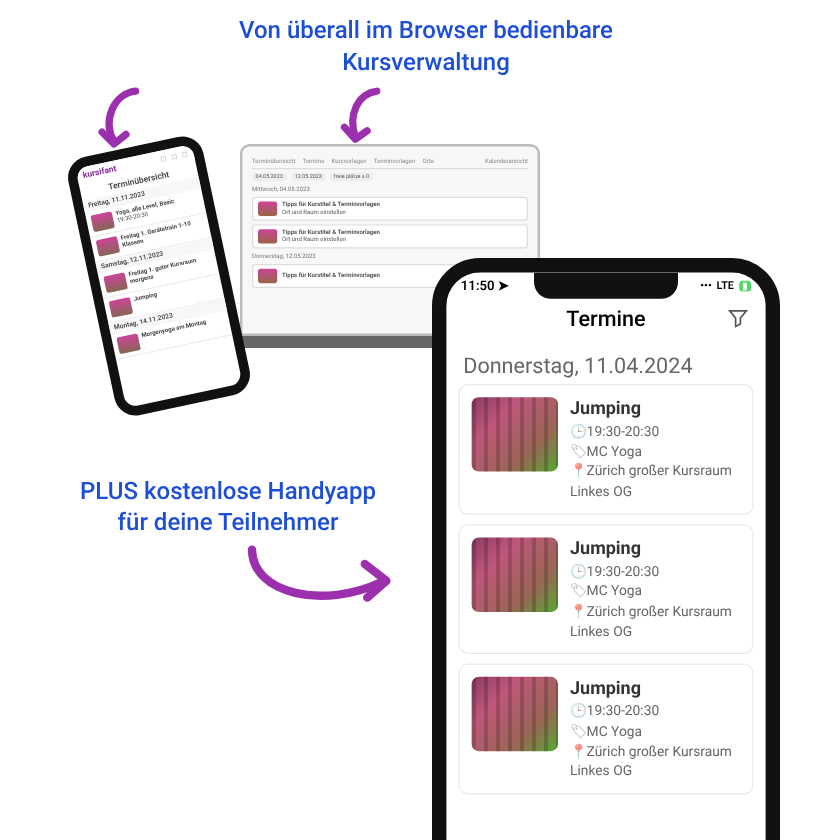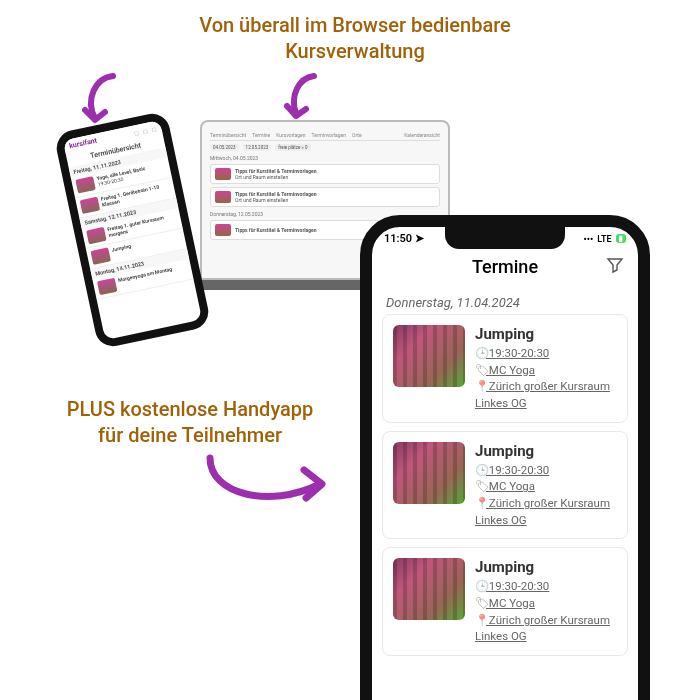--- a/index.html
+++ b/index.html
@@ -1,18 +1,18 @@
 <!DOCTYPE html>
 <html><head>
 <meta charset="utf-8">
 <style>
   * { box-sizing: border-box; margin: 0; padding: 0; }
   body { font-family: -apple-system, "Segoe UI", Roboto, sans-serif; width: 700px; height: 700px; position: relative; background: #fff; overflow: hidden; }
 
-  .headline { position: absolute; text-align: center; font-size: 20px; font-weight: 500; color: #a16207; line-height: 1.3; }
+  .headline { position: absolute; text-align: center; font-size: 20px; font-weight: 500; color: #1d4ed8; line-height: 1.3; }
   #headline-top { top: 12px; left: 195px; width: 320px; }
   #headline-left { top: 396px; left: 55px; width: 270px; }
 
   
   .arrow { position: absolute; }
   #arrow1 { top: 70px; left: 75px; width: 50px; height: 60px; }
   #arrow2 { top: 70px; left: 280px; width: 45px; height: 55px; }
   #arrow3 { top: 440px; left: 200px; width: 135px; height: 80px; }
 
   
@@ -42,26 +42,26 @@
   .phone-big { position: absolute; top: 215px; left: 360px; width: 290px; height: 560px; background: #fff; border: 12px solid #111; border-radius: 40px; overflow: hidden; }
   .notch { position: absolute; top: 0; left: 50%; transform: translateX(-50%); width: 120px; height: 22px; background: #111; border-radius: 0 0 14px 14px; z-index: 5; }
   .status { display: flex; justify-content: space-between; padding: 5px 12px; font-size: 11px; font-weight: 600; align-items: center; }
   .status .right { display: flex; align-items: center; gap: 4px; font-size: 9px; }
   .batt { background: #4cd964; color: #fff; padding: 0 3px; border-radius: 3px; font-size: 8px; }
 
   .app-title { text-align: center; font-size: 18px; font-weight: 500; padding: 6px 0 10px; position: relative; }
   .filter-icon { position: absolute; right: 14px; top: 6px; }
 
   .scroll { height: 420px; overflow: hidden; padding: 0 10px; font-size: 12px; color: #555; }
-  .day { font-size: 13px; color: #666; padding: 8px 4px 4px; font-style: italic; }
+  .day { font-size: 18px; color: #666; padding: 8px 4px 4px; }
   .card { background: #fff; border: 1px solid #e8e8e8; border-radius: 8px; padding: 10px; display: flex; gap: 10px; margin-bottom: 8px; }
   .card .photo { width: 72px; height: 62px; border-radius: 6px; background: linear-gradient(135deg,#8b3a62 0%,#c0577c 30%,#965 70%,#5a3 100%); flex-shrink: 0; position: relative; }
   .card .photo::after { content: ""; position: absolute; inset: 0; background: repeating-linear-gradient(90deg, rgba(0,0,0,.18) 0 4px, transparent 4px 10px); border-radius: 6px; }
   .card .info .name { font-weight: 700; font-size: 15px; color: #333; }
-  .card .info .meta { font-size: 11.5px; color: #666; line-height: 1.45; padding-top: 2px; text-decoration: underline; }
+  .card .info .meta { font-size: 11.5px; color: #666; line-height: 1.45; padding-top: 2px; }
   .ic { display: inline-block; width: 11px; text-align: center; opacity: .6; }
 </style>
 </head>
 <body>
 
 <div id="headline-top" class="headline">Von überall im Browser bedienbare Kursverwaltung</div>
 <div id="headline-left" class="headline">PLUS kostenlose Handyapp für deine Teilnehmer</div>
 
 <svg id="arrow1" class="arrow" viewBox="0 0 50 60">
     <path d="M38 6 C 20 8 10 30 20 48" stroke="#9b2fae" stroke-width="6" fill="none" stroke-linecap="round"></path>

